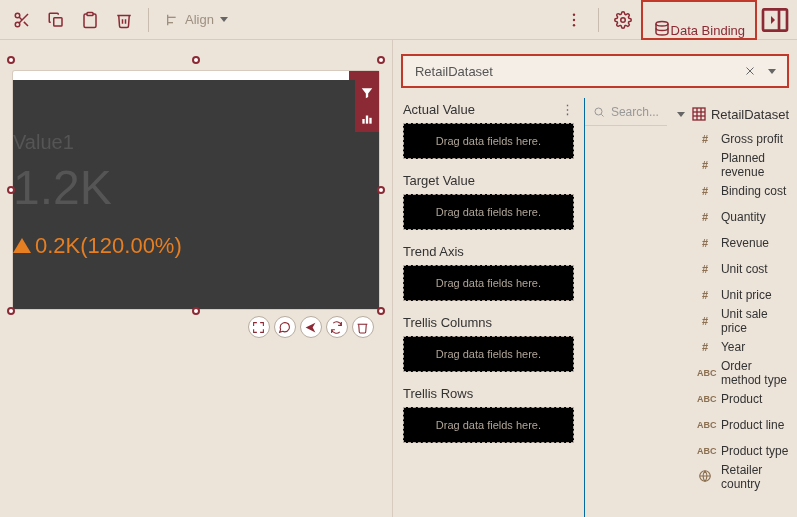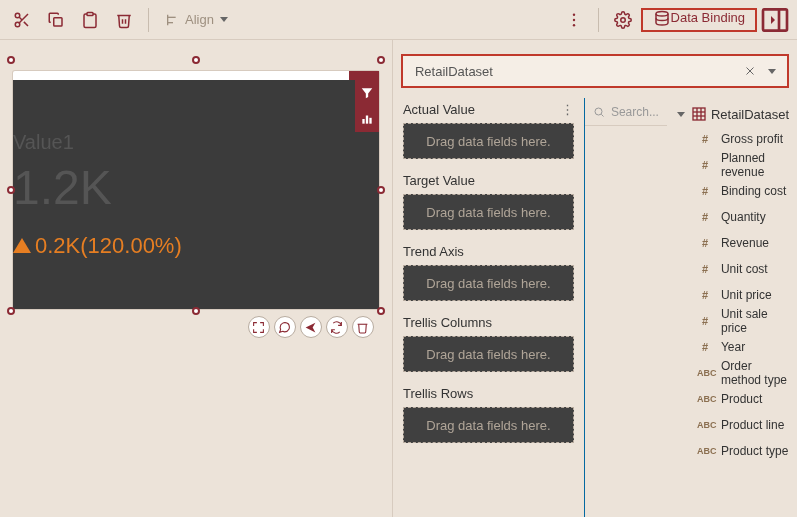--- a/index.html
+++ b/index.html
@@ -33,22 +33,22 @@
   }
   .align-btn {
     display: flex; align-items: center; gap: 4px;
     color: #9e9080;
     padding: 0 8px; height: 32px;
     font-size: 13px;
   }
   .spacer { flex: 1; }
   .tb-highlight {
     border: 2px solid #c0392b;
-    display: flex; align-items: flex-start;
-    height: 24px; padding: 0 10px; gap: 0;
+    display: flex; align-items: flex-end;
+    height: 40px; padding: 0 10px; gap: 0;
     color: #8b2a34;
     font-size: 13px;
   }
   .right-toggle {
     width: 32px; height: 32px;
     display: flex; align-items: center; justify-content: center;
     color: #8b2a34;
     margin-left: auto;
   }
   .main {
@@ -175,22 +175,22 @@
   }
   .dz-header .more {
     margin-left: auto;
     color: #666;
   }
   .dz-box {
     border: 1px dashed #b8aca0;
     height: 36px;
     display: flex; align-items: center; justify-content: center;
     color: #b0a598;
-    font-size: 13px;
-    background: #404040;
+    font-size: 11px;
+    background: #000000;
   }
   .fields-panel {
     flex: 1;
     display: flex; flex-direction: row;
   }
   .search-box {
     display: flex; align-items: center;
     height: 28px;
     border-bottom: 1px solid #d7cbbf;
     padding: 0 8px;
@@ -489,17 +489,24 @@
               <span>Product</span>
             </div>
             <div class="field-item">
               <span class="type-ic" style="font-size: 9px;">ABC</span>
               <span>Product line</span>
             </div>
             <div class="field-item">
               <span class="type-ic" style="font-size: 9px;">ABC</span>
               <span>Product type</span>
             </div>
+            <div class="field-item">
+              <span class="type-ic"><svg width="14" height="14" viewBox="0 0 24 24" fill="none" stroke="#8b6f50" stroke-width="2">
+                  <circle cx="12" cy="12" r="9"></circle>
+                  <path d="M3 12h18M12 3a14 14 0 0 1 0 18M12 3a14 14 0 0 0 0 18"></path>
+                </svg></span>
+              <span>Retailer country</span>
+            </div>
           </div>
       </div>
     </div>
   </div>
 </div>
 
 </body></html>

